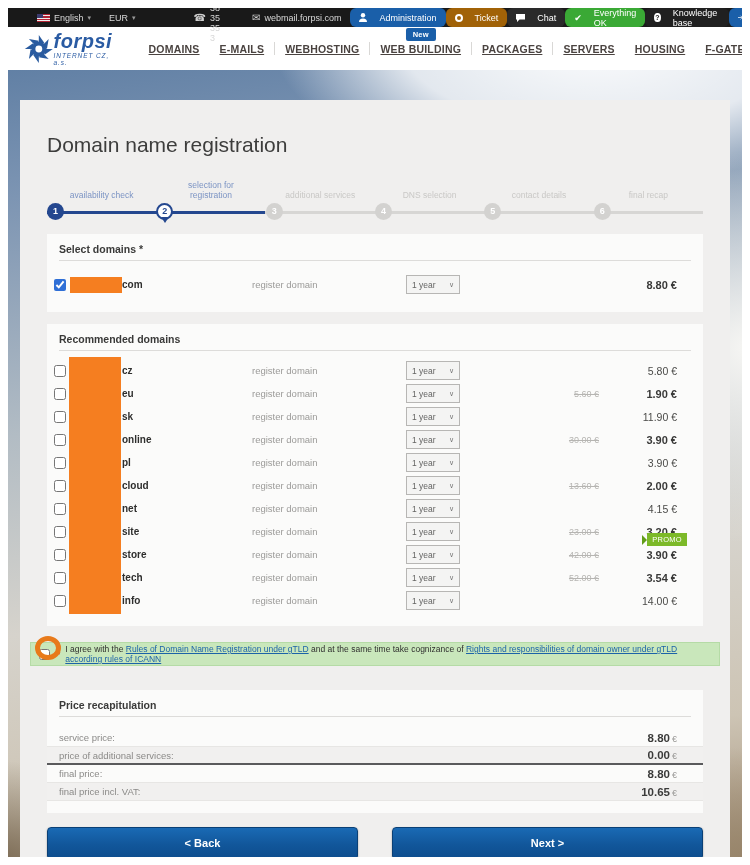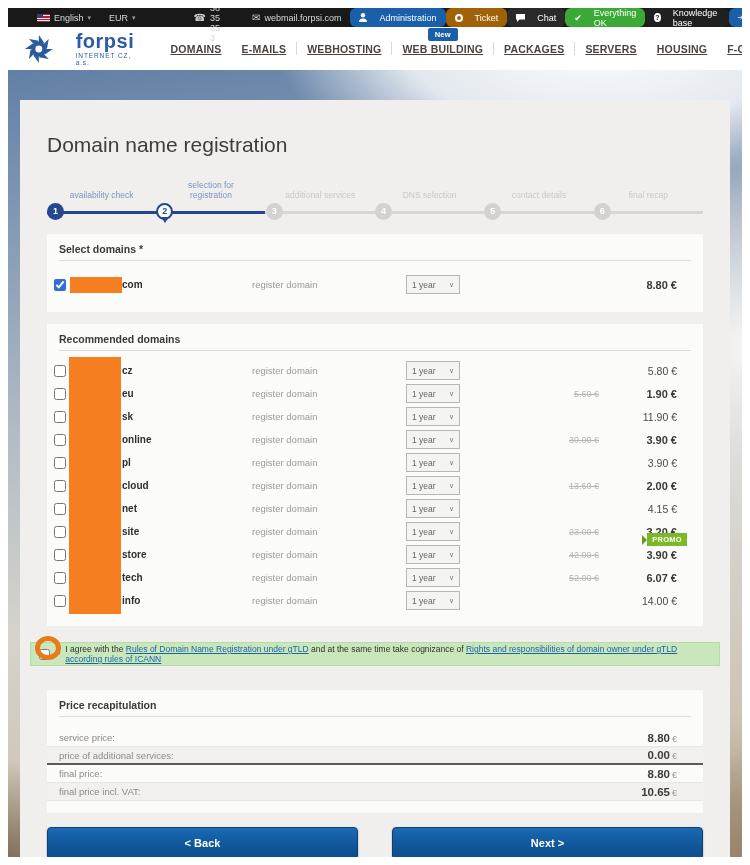--- a/index.html
+++ b/index.html
@@ -28,21 +28,21 @@
   .tb-btn.blue { background:#1a5fa9; }
   .tb-btn.lgreen { background:#a16207; }
   .tb-btn.dark { background:#2a2a2a; }
   .tb-btn.green { background:#3aa935; }
   .tb-btn.dark2 { background:#202020; }
   .q-circle { width:9px; height:9px; border-radius:50%; background:#fff; color:#202020; font-size:7px; font-weight:bold; line-height:9px; text-align:center; }
   .ring { width:8px; height:8px; border:2px solid #fff; border-radius:50%; }
 
   
   .nav { height:43px; background:#fff; display:flex; align-items:center; padding:0 16px; }
-  .brand { display:flex; align-items:center; gap:22px; }
+  .brand { display:flex; align-items:center; gap:0;font-style:italic; }
   .brand-txt { display:flex; flex-direction:column; line-height:1; }
   .brand-name { font-size:20px; font-weight:bold; color:#2a5ba3; letter-spacing:.5px; }
   .brand-sub { font-size:6.5px; color:#2a5ba3; letter-spacing:.9px; margin-top:2px; }
   .menu { display:flex; align-items:center; margin-left:22px; gap:0; }
   .menu-item { position:relative; font-size:10.5px; font-weight:bold; color:#4a4340; padding:0 10px; letter-spacing:.2px; cursor:pointer; white-space:nowrap;text-decoration:underline; }
   .menu-sep { width:1px; height:13px; background:#d9d8d6; }
   .new-badge { position:absolute; top:-15px; left:50%; transform:translateX(-50%); background:#1a5fa9; color:#fff; font-size:7.5px; font-weight:bold; padding:2px 7px; border-radius:2px; }
 
   
   .hero-gap { height:30px; }
@@ -77,21 +77,21 @@
   .redact-space { width:56px; }
   .redact-inline { width:52px; height:16px; background:#f57e20; margin-left:4px; }
   .tld { width:130px; font-size:10px; font-weight:bold; color:#2e2e2d; }
   .action { width:154px; font-size:9.5px; color:#9b9a98; }
   .fake-select { width:54px; height:19px; border:1px solid #b7b6b4; background:#f4f4f3; display:flex; align-items:center; justify-content:space-between; padding:0 5px; font-size:8.5px; color:#636362; cursor:pointer; }
   .fake-select .chev { font-size:7px; color:#777; }
   .row-spacer { flex:1; }
   .old-price { width:60px; text-align:right; font-size:9px; color:#b6b5b2; text-decoration:line-through; margin-right:18px; }
   .price { width:60px; text-align:right; font-size:10.5px; color:#4a4a48; }
   .price.bold { font-weight:bold; font-size:11px; color:#393938; }
-  .promo-badge { position:absolute; right:16px; top:-10px; background:#7cb928; color:#fff; font-size:7.5px; font-weight:bold; padding:2px 5px; letter-spacing:.3px; z-index:2; }
+  .promo-badge { position:absolute; right:16px; top:-10px; background:#7cb928; color:#fff; font-size:7.5px; font-weight:normal; padding:2px 5px; letter-spacing:.3px; z-index:2; }
   .promo-badge::before { content:''; position:absolute; left:-5px; top:1.5px; border-top:5px solid transparent; border-bottom:5px solid transparent; border-left:5px solid #619d18; }
 
   
   .agreement { position:relative; margin:16px 10px 0; background:#c9e7bb; border:1px solid #b5dba6; height:24px; display:flex; align-items:center; padding:0 8px; font-size:8.5px; color:#30302f; }
   .agreement input { width:11px; height:11px; margin:0; }
   .req-star { color:#e0301e; font-weight:bold; margin:0 5px 0 7px; }
   .agr-link { color:#1c63a8; text-decoration:underline; cursor:pointer; }
   .annotation-circle { position:absolute; left:4px; top:-7px; width:26px; height:24px; border:5px solid #e87a1a; border-radius:50%; z-index:3; }
 
   
@@ -408,21 +408,21 @@
             <input type="checkbox" style="">
             <span class="redact-space"></span>
             <span class="tld">tech</span>
             <span class="action">register domain</span>
             <span class="fake-select">
                 <span>1 year</span>
                 <span class="chev">∨</span>
               </span>
             <span class="row-spacer"></span>
             <span class="old-price">52.00 €</span>
-            <span class="price bold">6.07 €</span>
+            <span class="price bold">3.54 €</span>
           </div>
 
           <div class="domain-row">
             <input type="checkbox" style="">
             <span class="redact-space"></span>
             <span class="tld">info</span>
             <span class="action">register domain</span>
             <span class="fake-select">
                 <span>1 year</span>
                 <span class="chev">∨</span>

